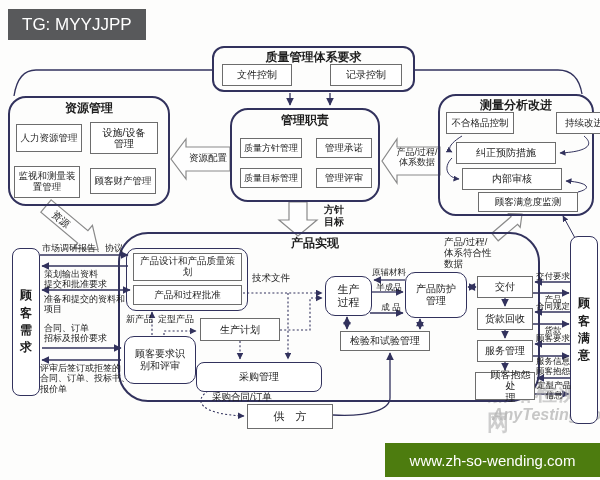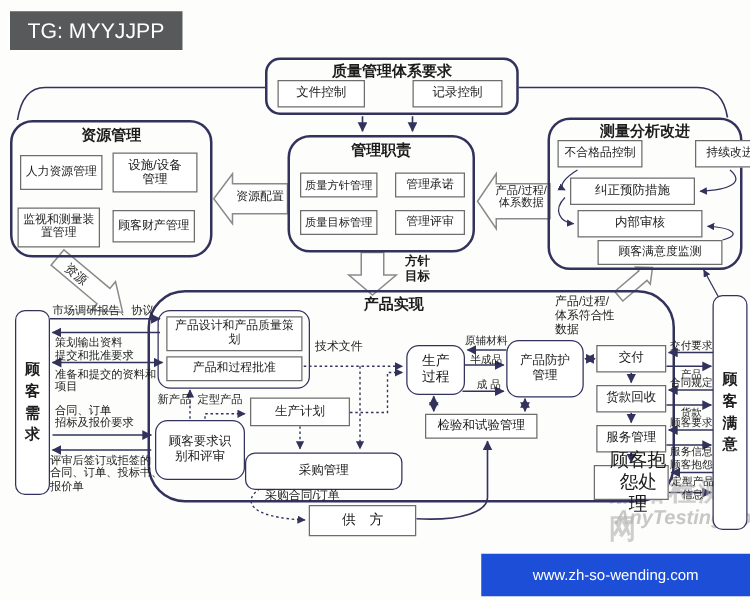--- a/index.html
+++ b/index.html
@@ -12,21 +12,21 @@
   .bx{border:1px solid #6d6d6d;background:#fff;display:flex;align-items:center;justify-content:center;
       text-align:center;white-space:pre-line;font-size:10px;line-height:1.15;}
   .nbx{border:1.6px solid #32325d;border-radius:10px;background:#fff;display:flex;align-items:center;
        justify-content:center;text-align:center;white-space:pre-line;font-size:10px;line-height:1.2;}
   .ttl{font-weight:bold;font-size:12px;text-align:center;white-space:pre-line;}
   .lb{font-size:9px;line-height:1.15;white-space:pre-line;}
   .lbc{text-align:center;}
   .vert{display:flex;align-items:center;justify-content:center;text-align:center;
         font-weight:bold;font-size:12px;line-height:1.45;white-space:pre-line;}
   .badge{background:#58595b;color:#fff;font-size:17px;display:flex;align-items:center;padding:0 14px;}
-  .sitebar{background:#1d4ed8;color:#fff;font-size:12px;display:flex;align-items:center;justify-content:center;}
+  .sitebar{background:#4d7c0f;color:#fff;font-size:15px;display:flex;align-items:center;justify-content:center;}
   .wm1{color:rgba(175,175,175,.6);font-size:22px;font-weight:bold;letter-spacing:2px;}
   .wm2{color:rgba(180,180,180,.75);font-size:16px;font-style:italic;font-weight:bold;}
   svg.wires{position:absolute;left:0;top:0;}
 </style>
 </head>
 <body>
 
 <div class="stage">
 
   <svg class="wires" width="600" height="480" viewBox="0 0 600 480">
@@ -152,21 +152,21 @@
 别和评审</div>
   <div class="abs nbx" style="left:196px;top:362px;width:126px;height:30px;border-radius:8px;">采购管理</div>
   <div class="abs nbx" style="left:325px;top:276px;width:47px;height:40px;font-size:11px;">生产
 过程</div>
   <div class="abs nbx" style="left:405px;top:272px;width:62px;height:46px;">产品防护
 管理</div>
   <div class="abs bx" style="left:340px;top:331px;width:90px;height:20px;">检验和试验管理</div>
   <div class="abs bx" style="left:477px;top:276px;width:56px;height:22px;">交付</div>
   <div class="abs bx" style="left:477px;top:308px;width:56px;height:22px;">货款回收</div>
   <div class="abs bx" style="left:477px;top:340px;width:56px;height:22px;">服务管理</div>
-  <div class="abs bx" style="left:475px;top:372px;width:60px;height:28px;font-size:15px;padding-left:11px;">顾客抱怨处
+  <div class="abs bx" style="left:475px;top:372px;width:60px;height:28px;font-size:10px;padding-left:11px;">顾客抱怨处
 理</div>
   <div class="abs bx" style="left:247px;top:404px;width:86px;height:25px;font-size:11px;">供　方</div>
 
   <div class="abs lb" style="left:126px;top:314px;width:32px;">新产品</div>
   <div class="abs lb" style="left:158px;top:314px;width:42px;">定型产品</div>
   <div class="abs lb" style="left:252px;top:273px;width:46px;font-size:9.5px;">技术文件</div>
   <div class="abs lb lbc" style="left:369px;top:268px;width:40px;font-size:8.5px;">原辅材料</div>
   <div class="abs lb lbc" style="left:373px;top:283px;width:32px;font-size:8.5px;">半成品</div>
   <div class="abs lb lbc" style="left:376px;top:303px;width:30px;font-size:8.5px;">成 品</div>
   <div class="abs lb" style="left:212px;top:392px;width:72px;font-size:9.5px;">采购合同/订单</div>

